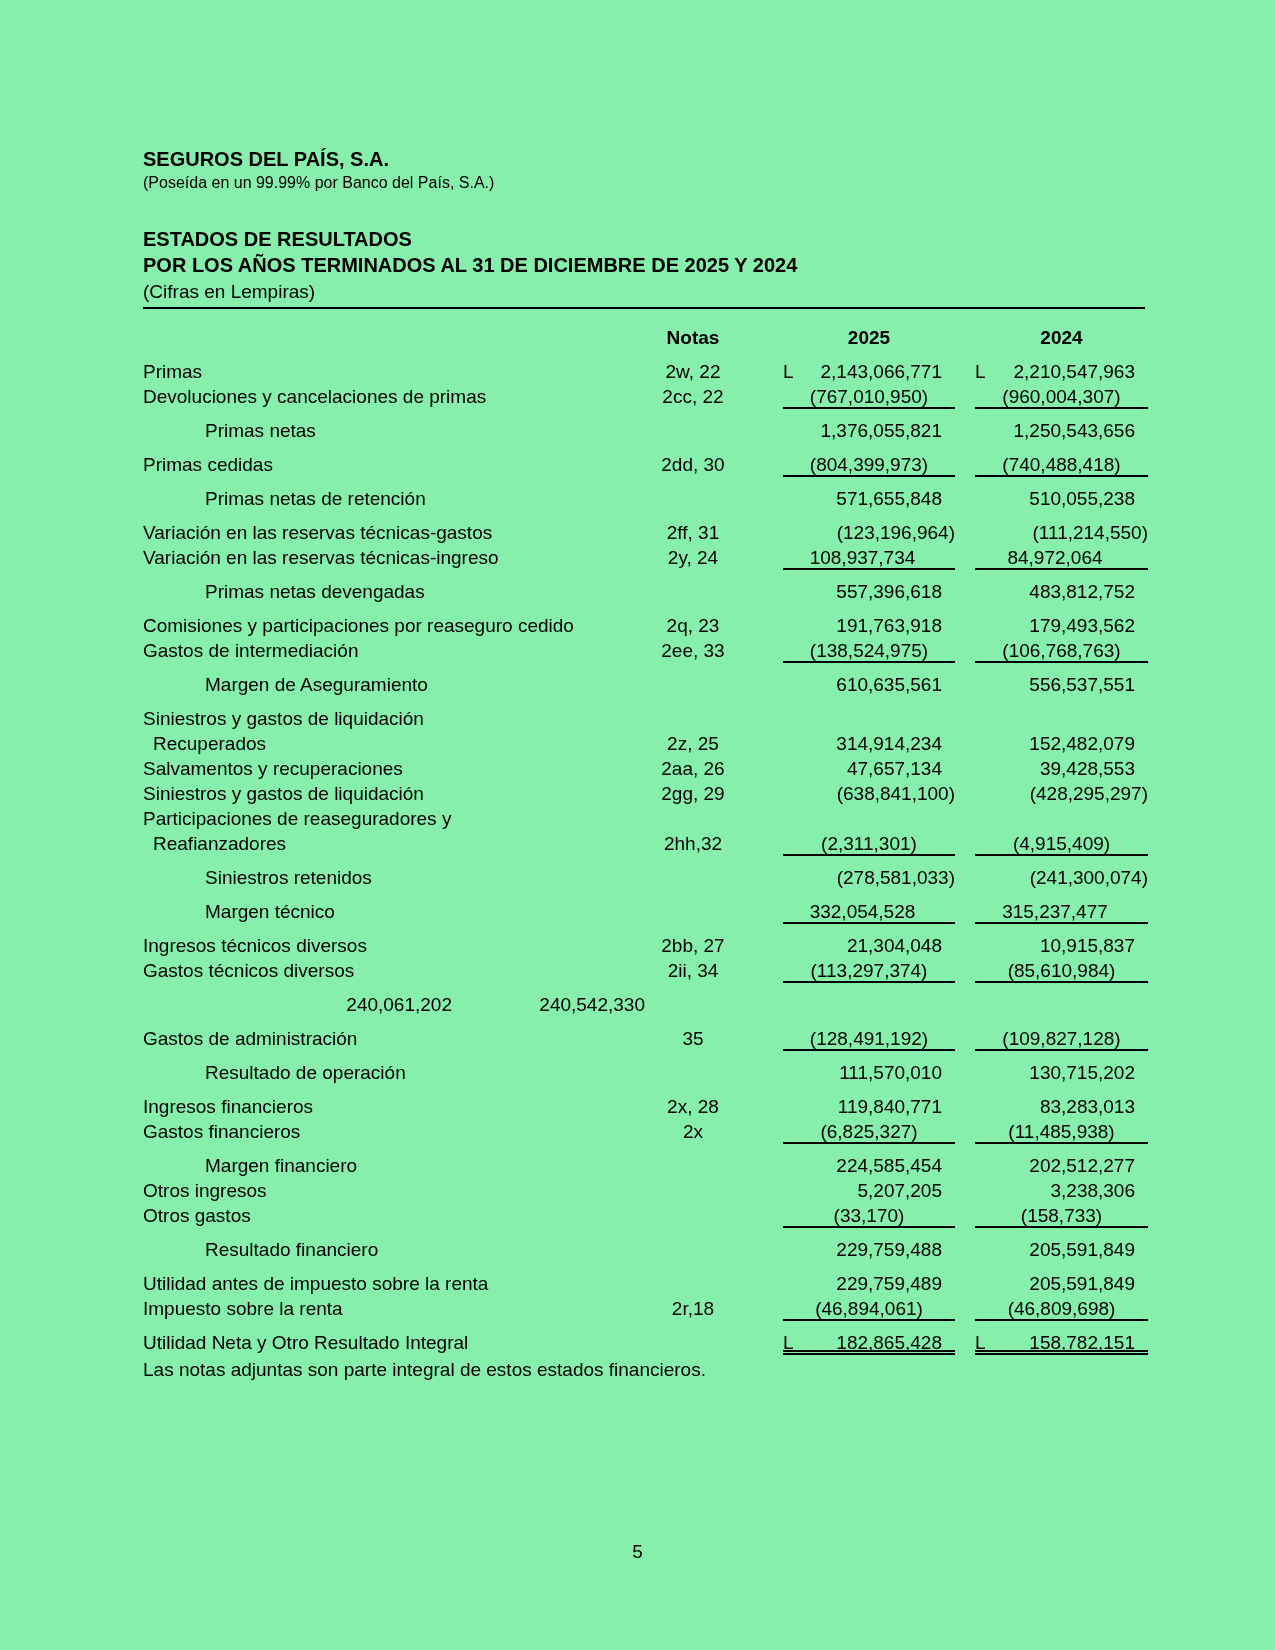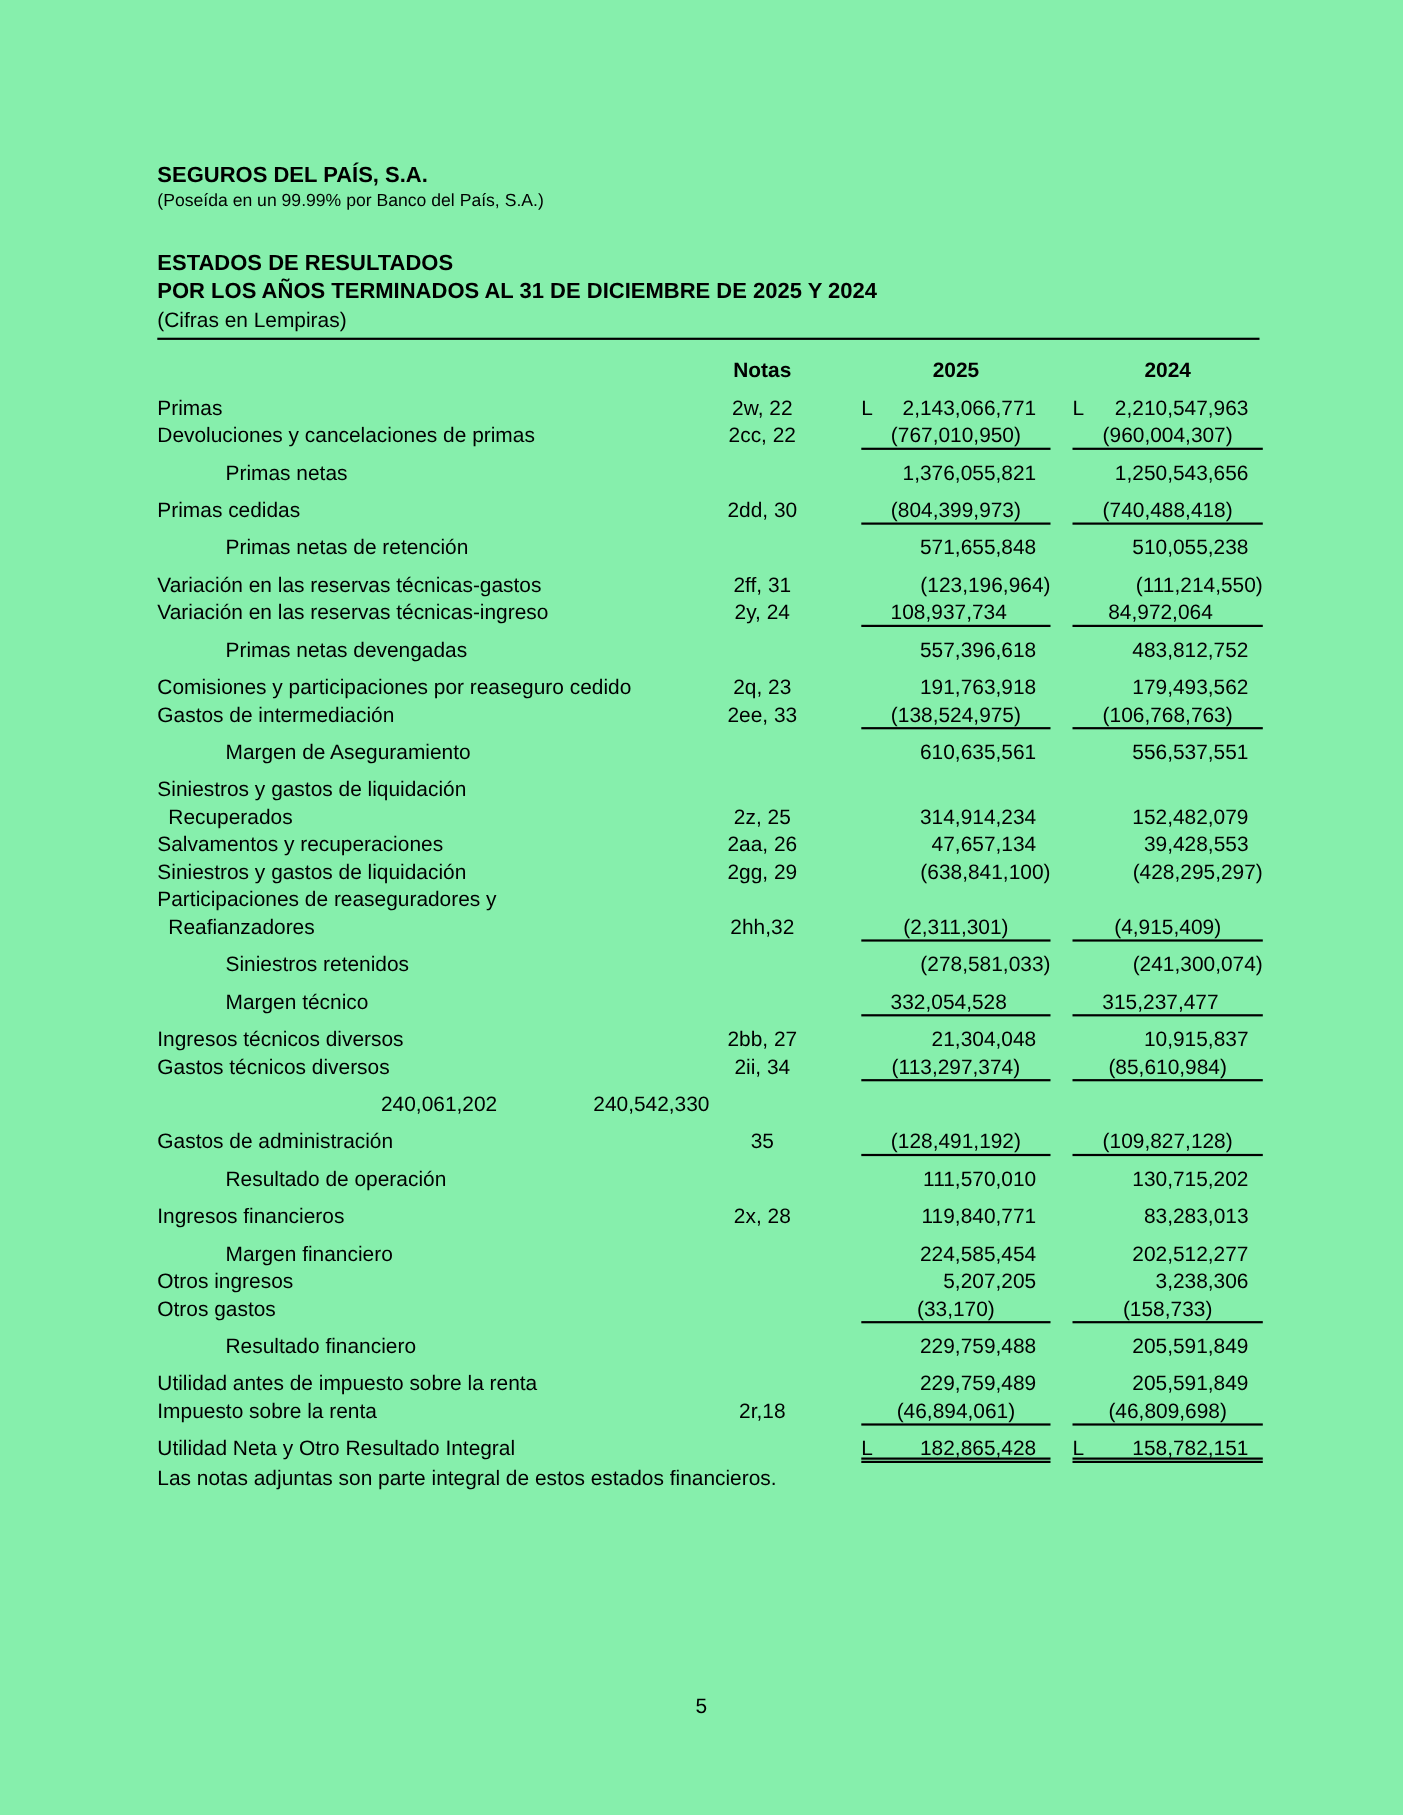--- a/index.html
+++ b/index.html
@@ -360,20 +360,32 @@
             <div class="c-notas">2x, 28</div>
             <div class="c-amt a1">
               <span class="cur"></span>
               <span class="num pr">119,840,771</span>
             </div>
             <div class="c-amt a2">
               <span class="cur"></span>
               <span class="num pr">83,283,013</span>
             </div>
           </div>
+          <div class="trow">
+            <div class="c-label">Gastos financieros</div>
+            <div class="c-notas">2x</div>
+            <div class="c-amt a1 u1">
+              <span class="cur"></span>
+              <span class="num">(6,825,327)</span>
+            </div>
+            <div class="c-amt a2 u1">
+              <span class="cur"></span>
+              <span class="num">(11,485,938)</span>
+            </div>
+          </div>
           <div class="trow grp">
             <div class="c-label ind2">Margen financiero</div>
             <div class="c-notas"></div>
             <div class="c-amt a1">
               <span class="cur"></span>
               <span class="num pr">224,585,454</span>
             </div>
             <div class="c-amt a2">
               <span class="cur"></span>
               <span class="num pr">202,512,277</span>

